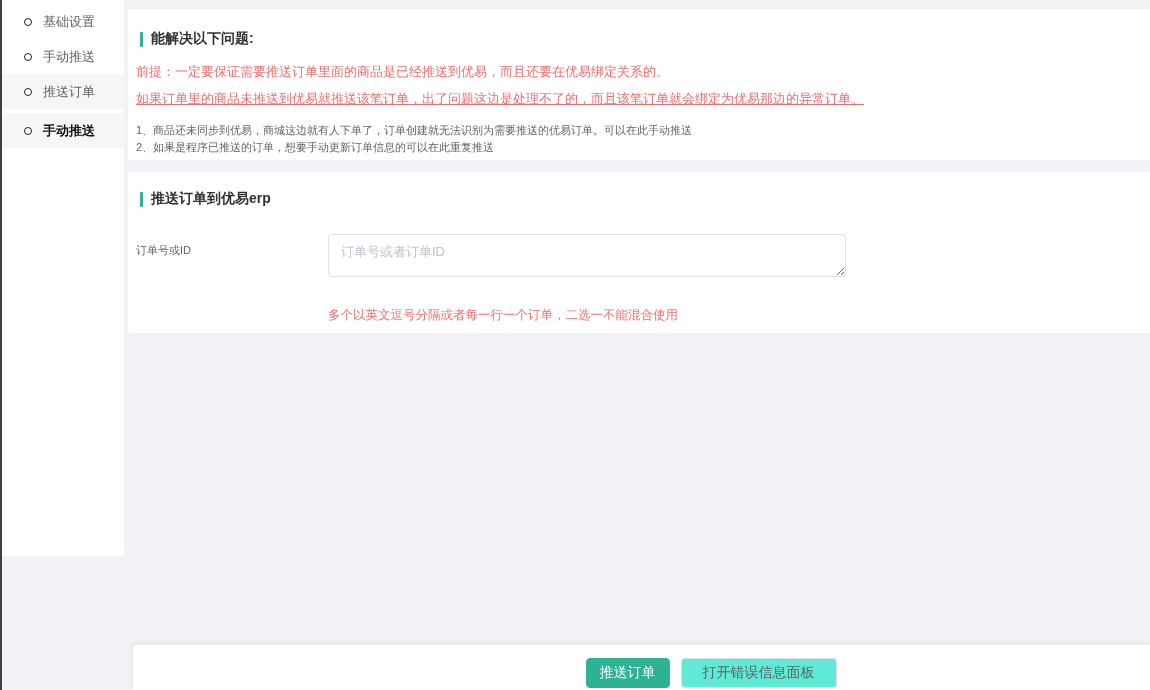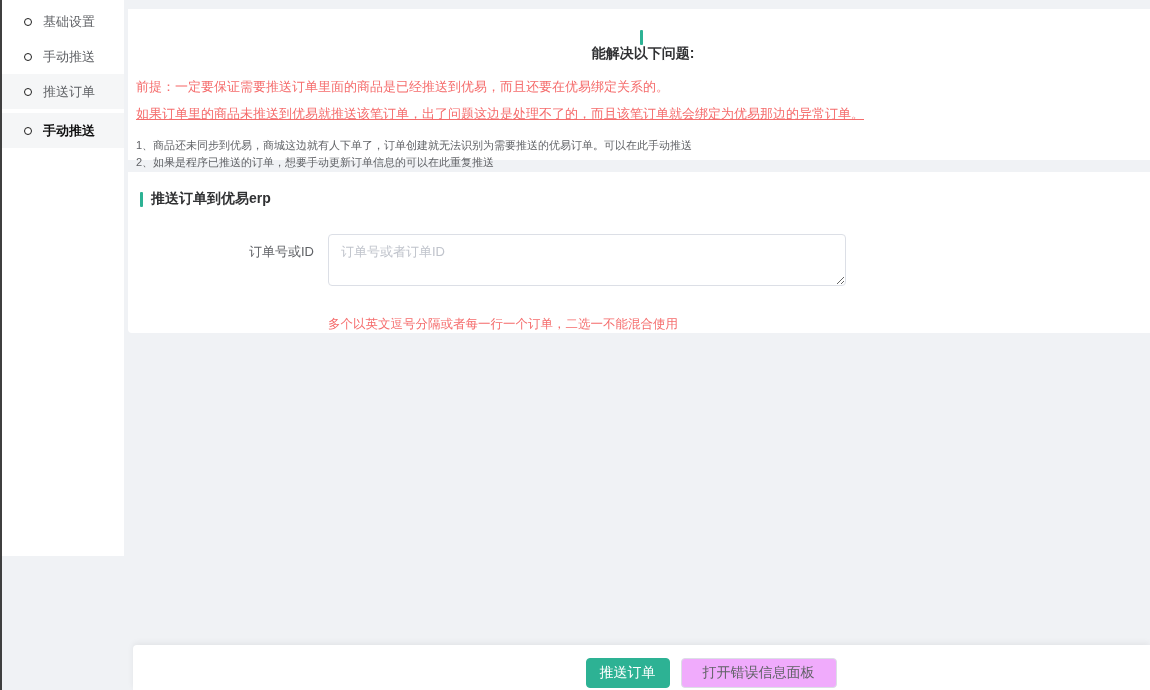--- a/index.html
+++ b/index.html
@@ -35,45 +35,45 @@
   
   .panel {
     position:absolute; left:128px; right:0; background:#ffffff;
   }
   .panel-problems { top:9px; height:151px; padding-left:8px; }
   .panel-push { top:172px; height:161px; border-radius:0 0 0 4px; padding-left:8px; }
   .section-title {
     display:flex; align-items:center;
     font-size:14px; font-weight:bold; color:#303133;
   }
-  .panel-problems .section-title { padding-top:21px;flex-direction:column; }
+  .panel-problems .section-title { padding-top:21px; }
   .panel-push .section-title { padding-top:18px; }
   .accent-bar {
     display:inline-block; width:3px; height:15px; border-radius:1px;
     background:var(--accent,#2db294); margin:0 8px 0 4px; flex:0 0 auto;
   }
   .warn-text {
     font-size:13px; line-height:14px; color:var(--danger,#f56c6c);
   }
   .warn-1 { margin-top:17px; }
   .warn-2 { margin-top:13px;text-decoration:underline; }
   .note-text {
     font-size:11px; line-height:15px; color:#606266;
   }
   .note-1 { margin-top:17px; }
   .note-2 { margin-top:2px; }
   
   .form-row { display:flex; margin-top:26px; }
   .form-label {
-    width:178px; flex:0 0 auto; text-align:right;
-    font-size:13px; color:#606266; padding-top:9px;
+    width:178px; flex:0 0 auto; 
+    font-size:11px; color:#606266; padding-top:9px;
   }
   .form-field { margin-left:14px; }
   .order-textarea {
-    width:518px; height:52px; resize:vertical;
+    width:518px; height:43px; resize:vertical;
     border:1px solid #dcdfe6; border-radius:4px;
     padding:8px 12px; font-size:13px; color:#303133;
     font-family:"Liberation Sans","DejaVu Sans",sans-serif;
     outline:none; background:#fff;
   }
   .order-textarea::placeholder { color:#c0c4cc; }
   .field-helper {
     margin-top:26px; font-size:12.5px; color:var(--danger,#f56c6c);
   }
   
@@ -87,21 +87,21 @@
   .btn {
     height:30px; border-radius:4px; font-size:14px; cursor:pointer;
     display:inline-flex; align-items:center; justify-content:center;
     font-family:"Liberation Sans","DejaVu Sans",sans-serif;
   }
   .btn-primary {
     width:84px; background:var(--accent,#2db294);
     color:#ffffff; border:1px solid var(--accent,#2db294);
   }
   .btn-plain {
-    width:156px; background:#f0abfc; color:#606266;
+    width:156px; background:#5eead4; color:#606266;
     border:1px solid #dcdfe6; margin-left:11px;
   }
 </style>
 </head>
 <body>
 
 <div class="window-edge"></div>
 
 <nav class="sidebar">
   <div class="side-item">

